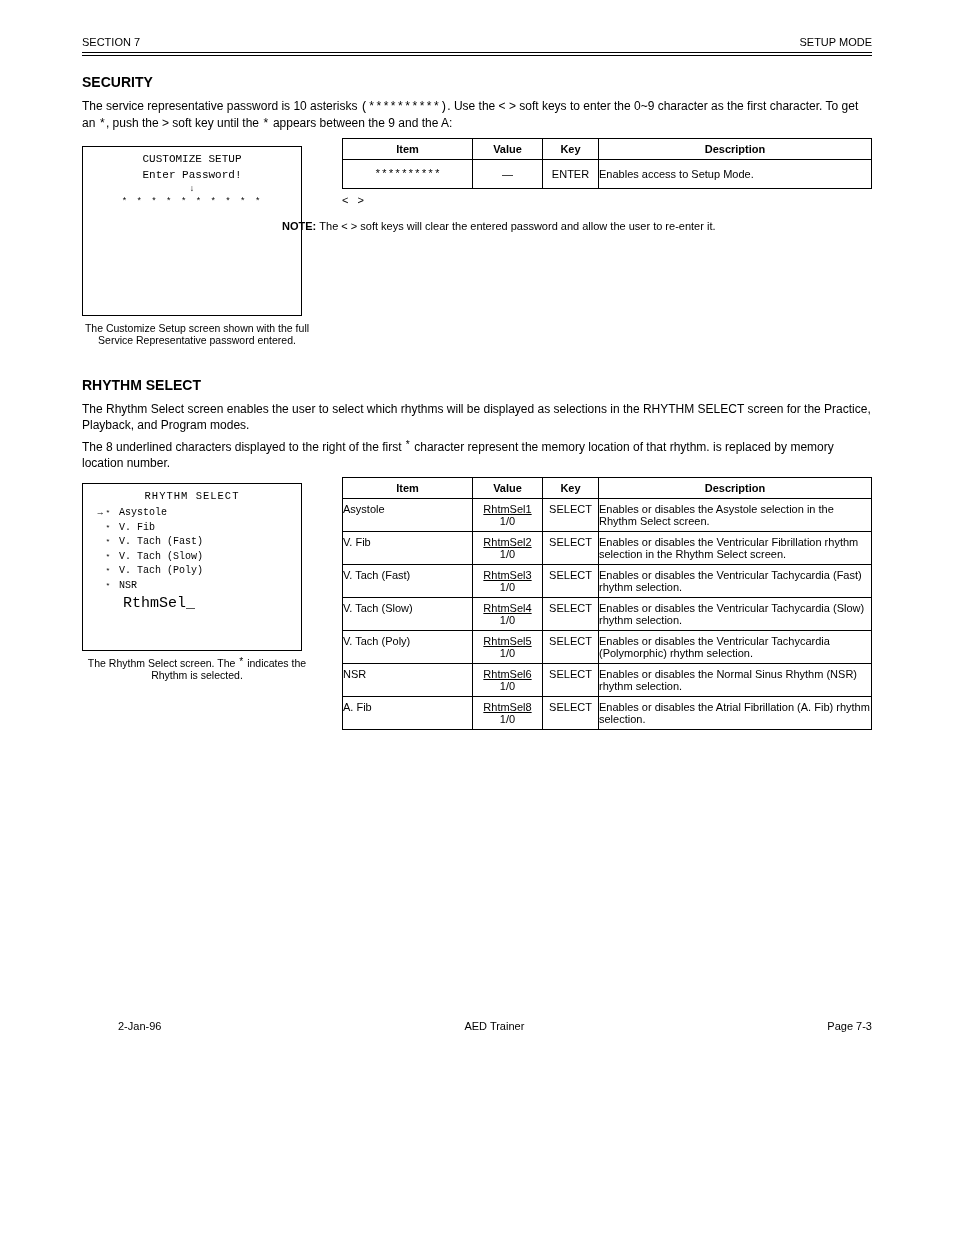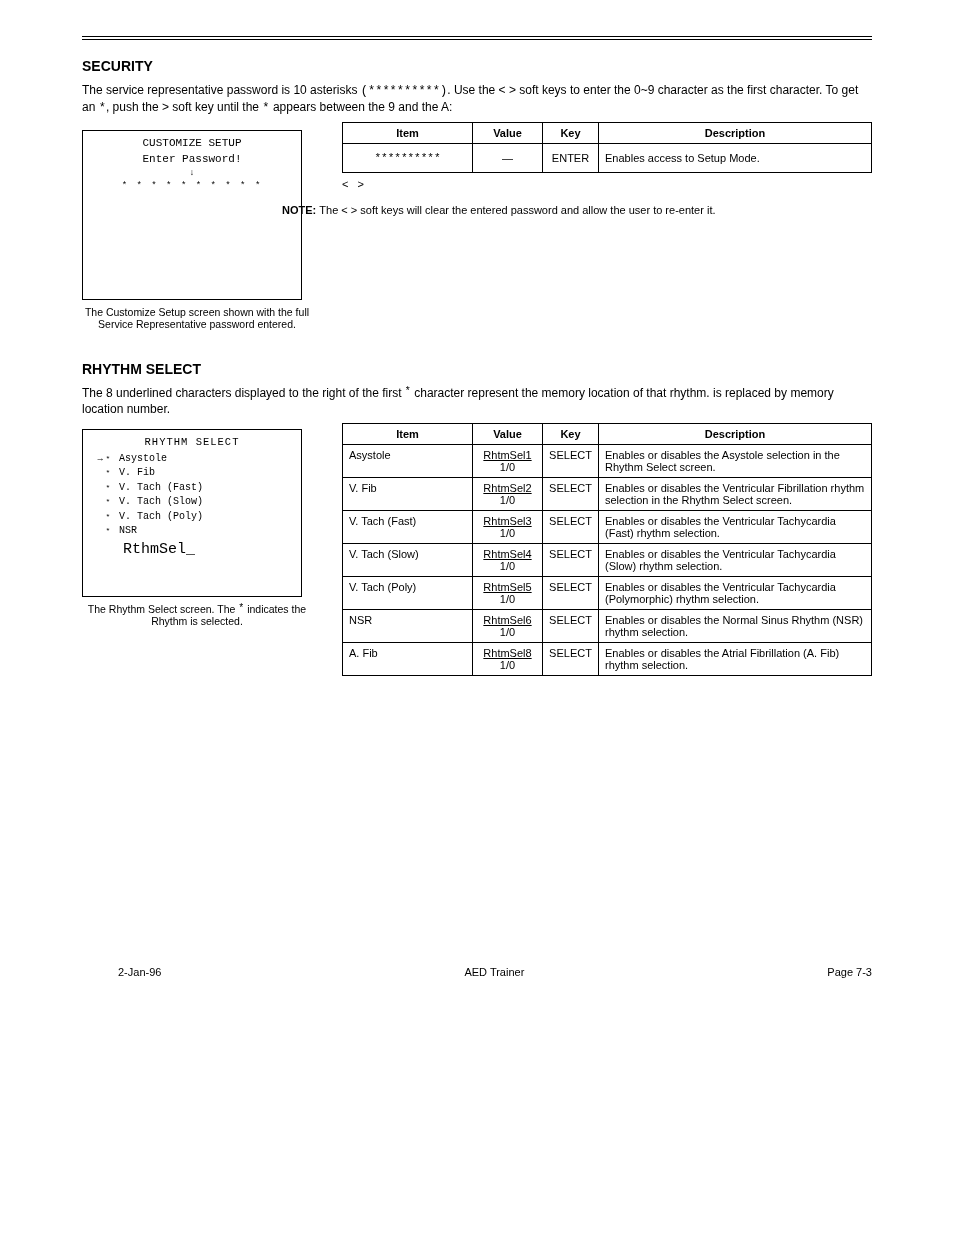--- a/index.html
+++ b/index.html
@@ -60,21 +60,21 @@
   }
   .asterisk { font-size: 10px; vertical-align: top; }
 
   table.data {
     border-collapse: collapse;
     width: 100%;
     font-size: 11px;
   }
   table.data th, table.data td {
     border: 1px solid #000;
-    padding: 4px 6px;
+    padding: 4px 0;
     vertical-align: top;
   }
   table.data th {
     font-weight: bold;
     text-align: center;
     background: #fff;
   }
   .txt-c { text-align: center; }
   .txt-l { text-align: left; }
   .mono { font-family: "Courier New", monospace; }
@@ -110,20 +110,24 @@
 
   .angle { font-family: inherit; }
 
   .spacer-40 { height: 40px; }
 </style>
 </head>
 <body>
 
 <div class="page">
 
+  <div class="top-header">
+    <span>SECTION 7</span>
+    <span>SETUP MODE</span>
+  </div>
   <div class="dbl-rule"></div>
 
   <h2 class="sec-title">SECURITY</h2>
 
   <p class="para">
     <span>The service representative password is 10 asterisks </span><span class="mono">(**********)</span><span>. Use the </span><span class="angle">&lt; &gt;</span><span> soft keys to enter the 0</span><span>~</span><span>9 character as the first character. To get an </span><span class="mono">*</span><span>, push the </span>&gt;<span> soft key until the </span><span class="mono">*</span><span> appears between the 9 and the A:</span>
   </p>
 
   <div class="section">
     <div class="left-col">
@@ -159,20 +163,21 @@
       <p class="note">
         <span class="angle">&lt;&nbsp;&nbsp;&nbsp;&gt;</span>
       </p>
       <p class="note note-indent">
         <b>NOTE:</b>&nbsp;<span>The </span><span class="angle">&lt; &gt;</span><span> soft keys will clear the entered password and allow the user to re-enter it.</span>
       </p>
     </div>
   </div>
 
   <h2 class="sec-title">RHYTHM SELECT</h2>
+  <p class="para">The Rhythm Select screen enables the user to select which rhythms will be displayed as selections in the RHYTHM SELECT screen for the Practice, Playback, and Program modes.</p>
   <p class="para">
     <span>The 8 underlined characters displayed to the right of the first </span><span class="mono asterisk">*</span><span> character represent the memory location of that rhythm. is replaced by memory location number.</span>
   </p>
 
   <div class="section">
     <div class="left-col">
       <div class="menu-box">
         <div class="menu-title">RHYTHM SELECT</div>
         <div id="menu-lines">
             <div class="menu-line">

